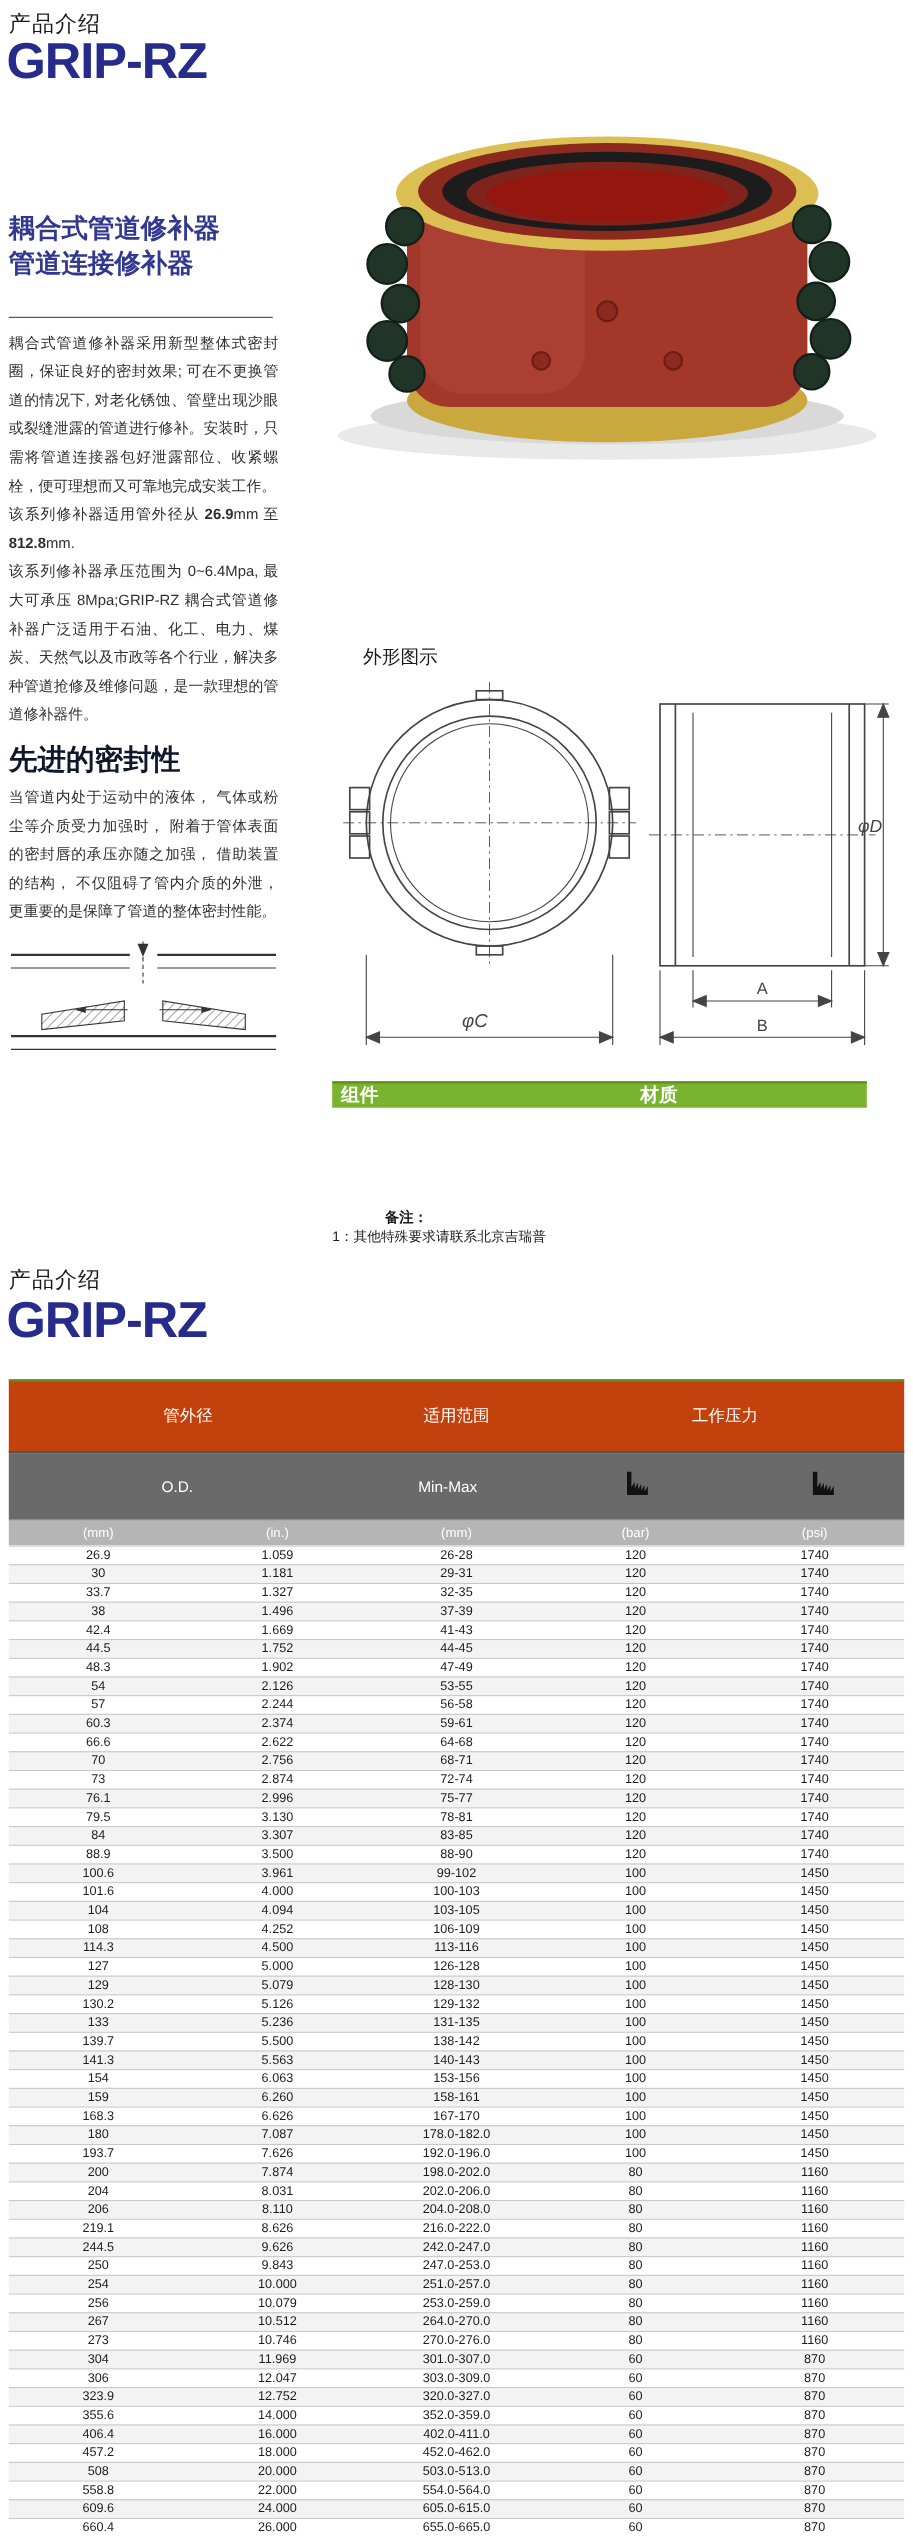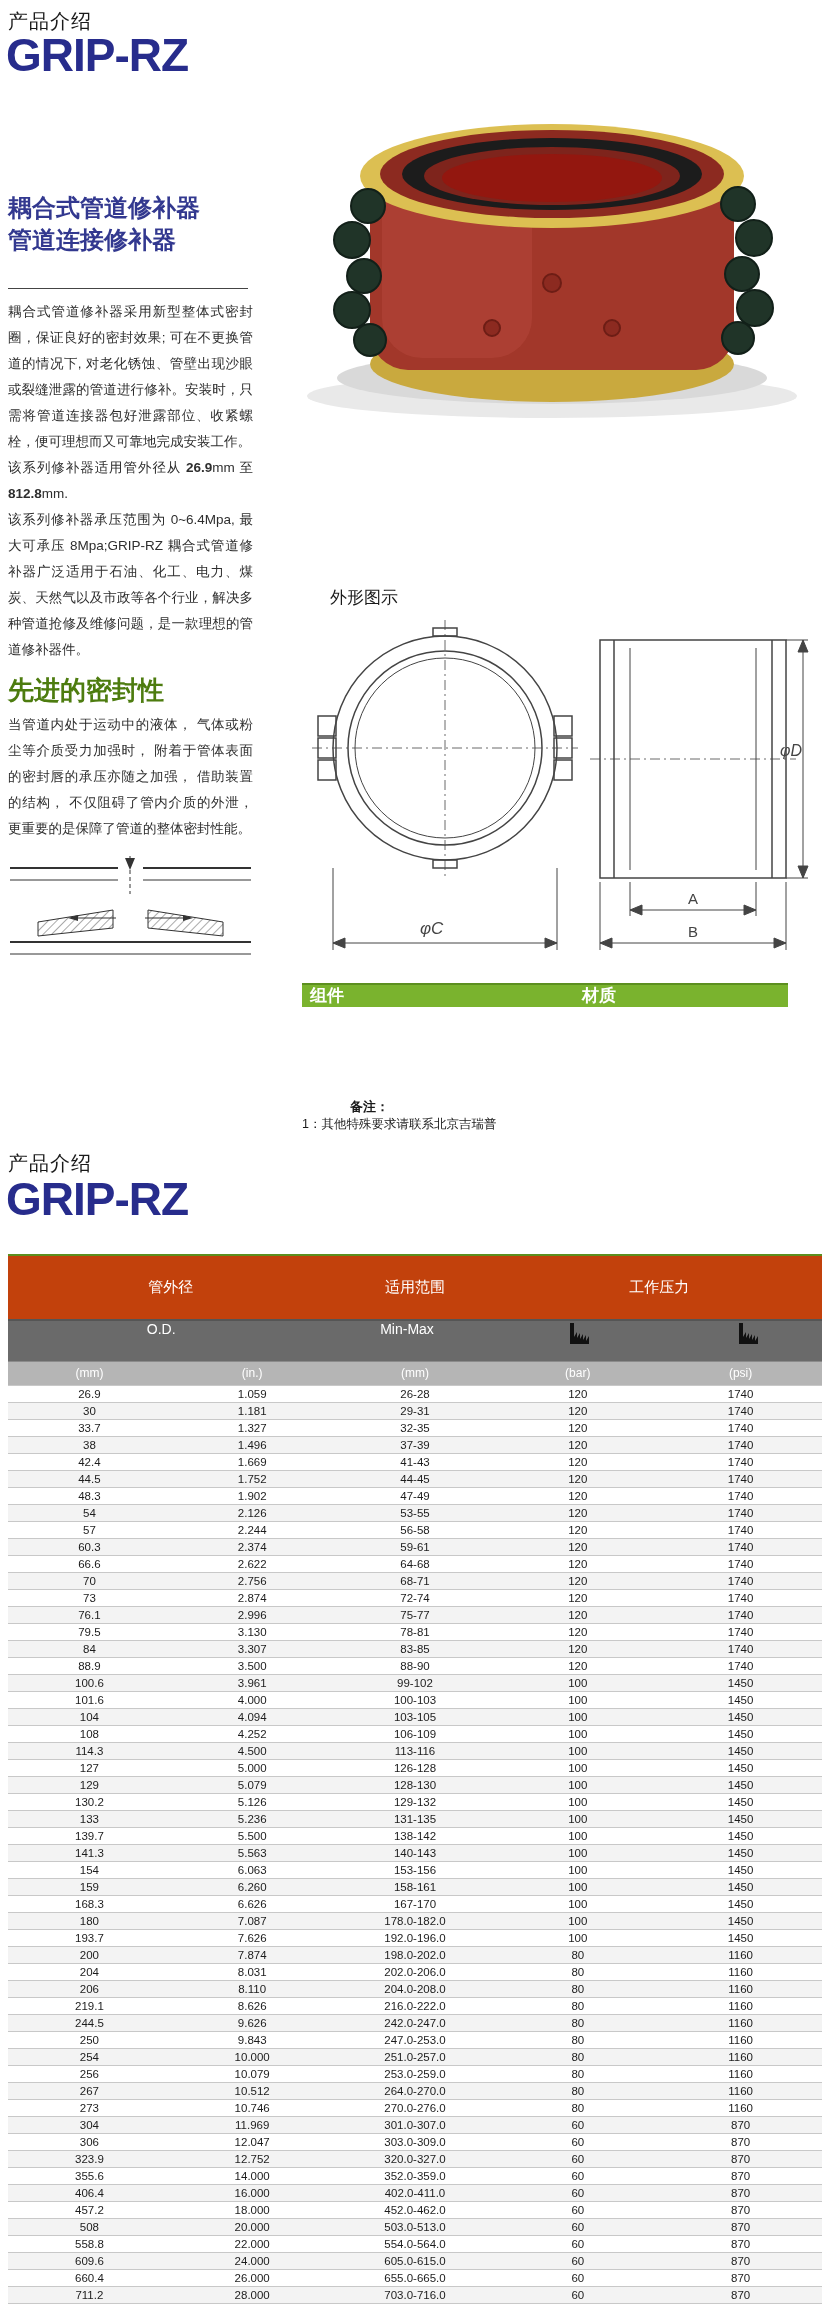--- a/index.html
+++ b/index.html
@@ -8,39 +8,39 @@
     font-family:"Liberation Sans","DejaVu Sans",sans-serif;color:#333;
     overflow:hidden;
   }
   .abs{position:absolute;}
   .kicker{font-size:20px;color:#1a1a1a;letter-spacing:1px;}
   .logo{font-size:46px;font-weight:bold;color:#272c8c;letter-spacing:-1px;}
   .subtitle{font-size:24px;font-weight:bold;color:#32388f;line-height:32px;}
   .leftcol{left:8px;top:288px;width:245px;}
   .leftcol p{margin:0;font-size:13.5px;line-height:26px;text-align:justify;color:#2e2e2e;}
   .rule{border:none;border-top:1px solid #444;margin:0 0 10px 0;width:240px;}
-  .seal-h{font-size:26px;font-weight:bold;color:#4d7c0f;margin:10px 0 4px 0;}
+  .seal-h{font-size:26px;font-weight:bold;color:#0f172a;margin:10px 0 4px 0;}
   .outline-h{font-size:17px;color:#1a1a1a;margin-top:20px;}
   
   .mat{left:302px;top:983px;width:486px;font-size:17px;}
   .mat-head{display:flex;background:#7ab32e;color:#fff;font-weight:bold;height:22px;line-height:22px;border-top:2px solid #5c8f1f;}
   .mat-head .mc1{width:100px;padding-left:8px;}
   .mat-head .mc2{flex:1;text-align:center;}
   .mrow{display:flex;height:26px;line-height:26px;border-bottom:1px solid #9a9a9a;color:#1a1a1a;}
   .mrow .mc1{width:100px;padding-left:8px;}
   .mrow .mc2{flex:1;text-align:center;font-weight:bold;}
   .note{left:302px;top:1098px;font-size:12.5px;color:#1a1a1a;}
   .note .nt{font-weight:bold;font-size:13px;margin-left:48px;}
   
   .spec{left:8px;top:1254px;width:814px;}
   .spec-green{display:flex;background:#c2410c;color:#fff;height:63px;align-items:center;font-size:15px;border-top:2px solid #5c8f1f;border-bottom:2px solid #555;}
   .g1{width:40%;text-align:center;}
   .g2{width:20%;text-align:center;}
   .g3{width:40%;text-align:center;}
-  .spec-dark{display:flex;background:#6a6a6a;color:#fff;height:40px;align-items:flex-start;font-size:14px;gap:16px;}
+  .spec-dark{display:flex;background:#6a6a6a;color:#fff;height:60px;align-items:center;font-size:14px;gap:16px;}
   .spec-units{display:flex;background:#b5b5b5;color:#fff;height:23px;line-height:23px;font-size:12px;border-top:1px solid #8b8b8b;}
   .u{width:20%;text-align:center;}
   .srow{display:flex;height:16px;line-height:16px;font-size:11.5px;color:#1c1c1c;border-top:1px solid #c8c8c8;background:#fff;}
   .srow.alt{background:#f3f3f3;}
   .scell{width:20%;text-align:center;}
   .spec-body{border-bottom:1px solid #c8c8c8;}
   svg text{font-family:"Liberation Sans","DejaVu Sans",sans-serif;}
 </style>
 </head>
 <body>

